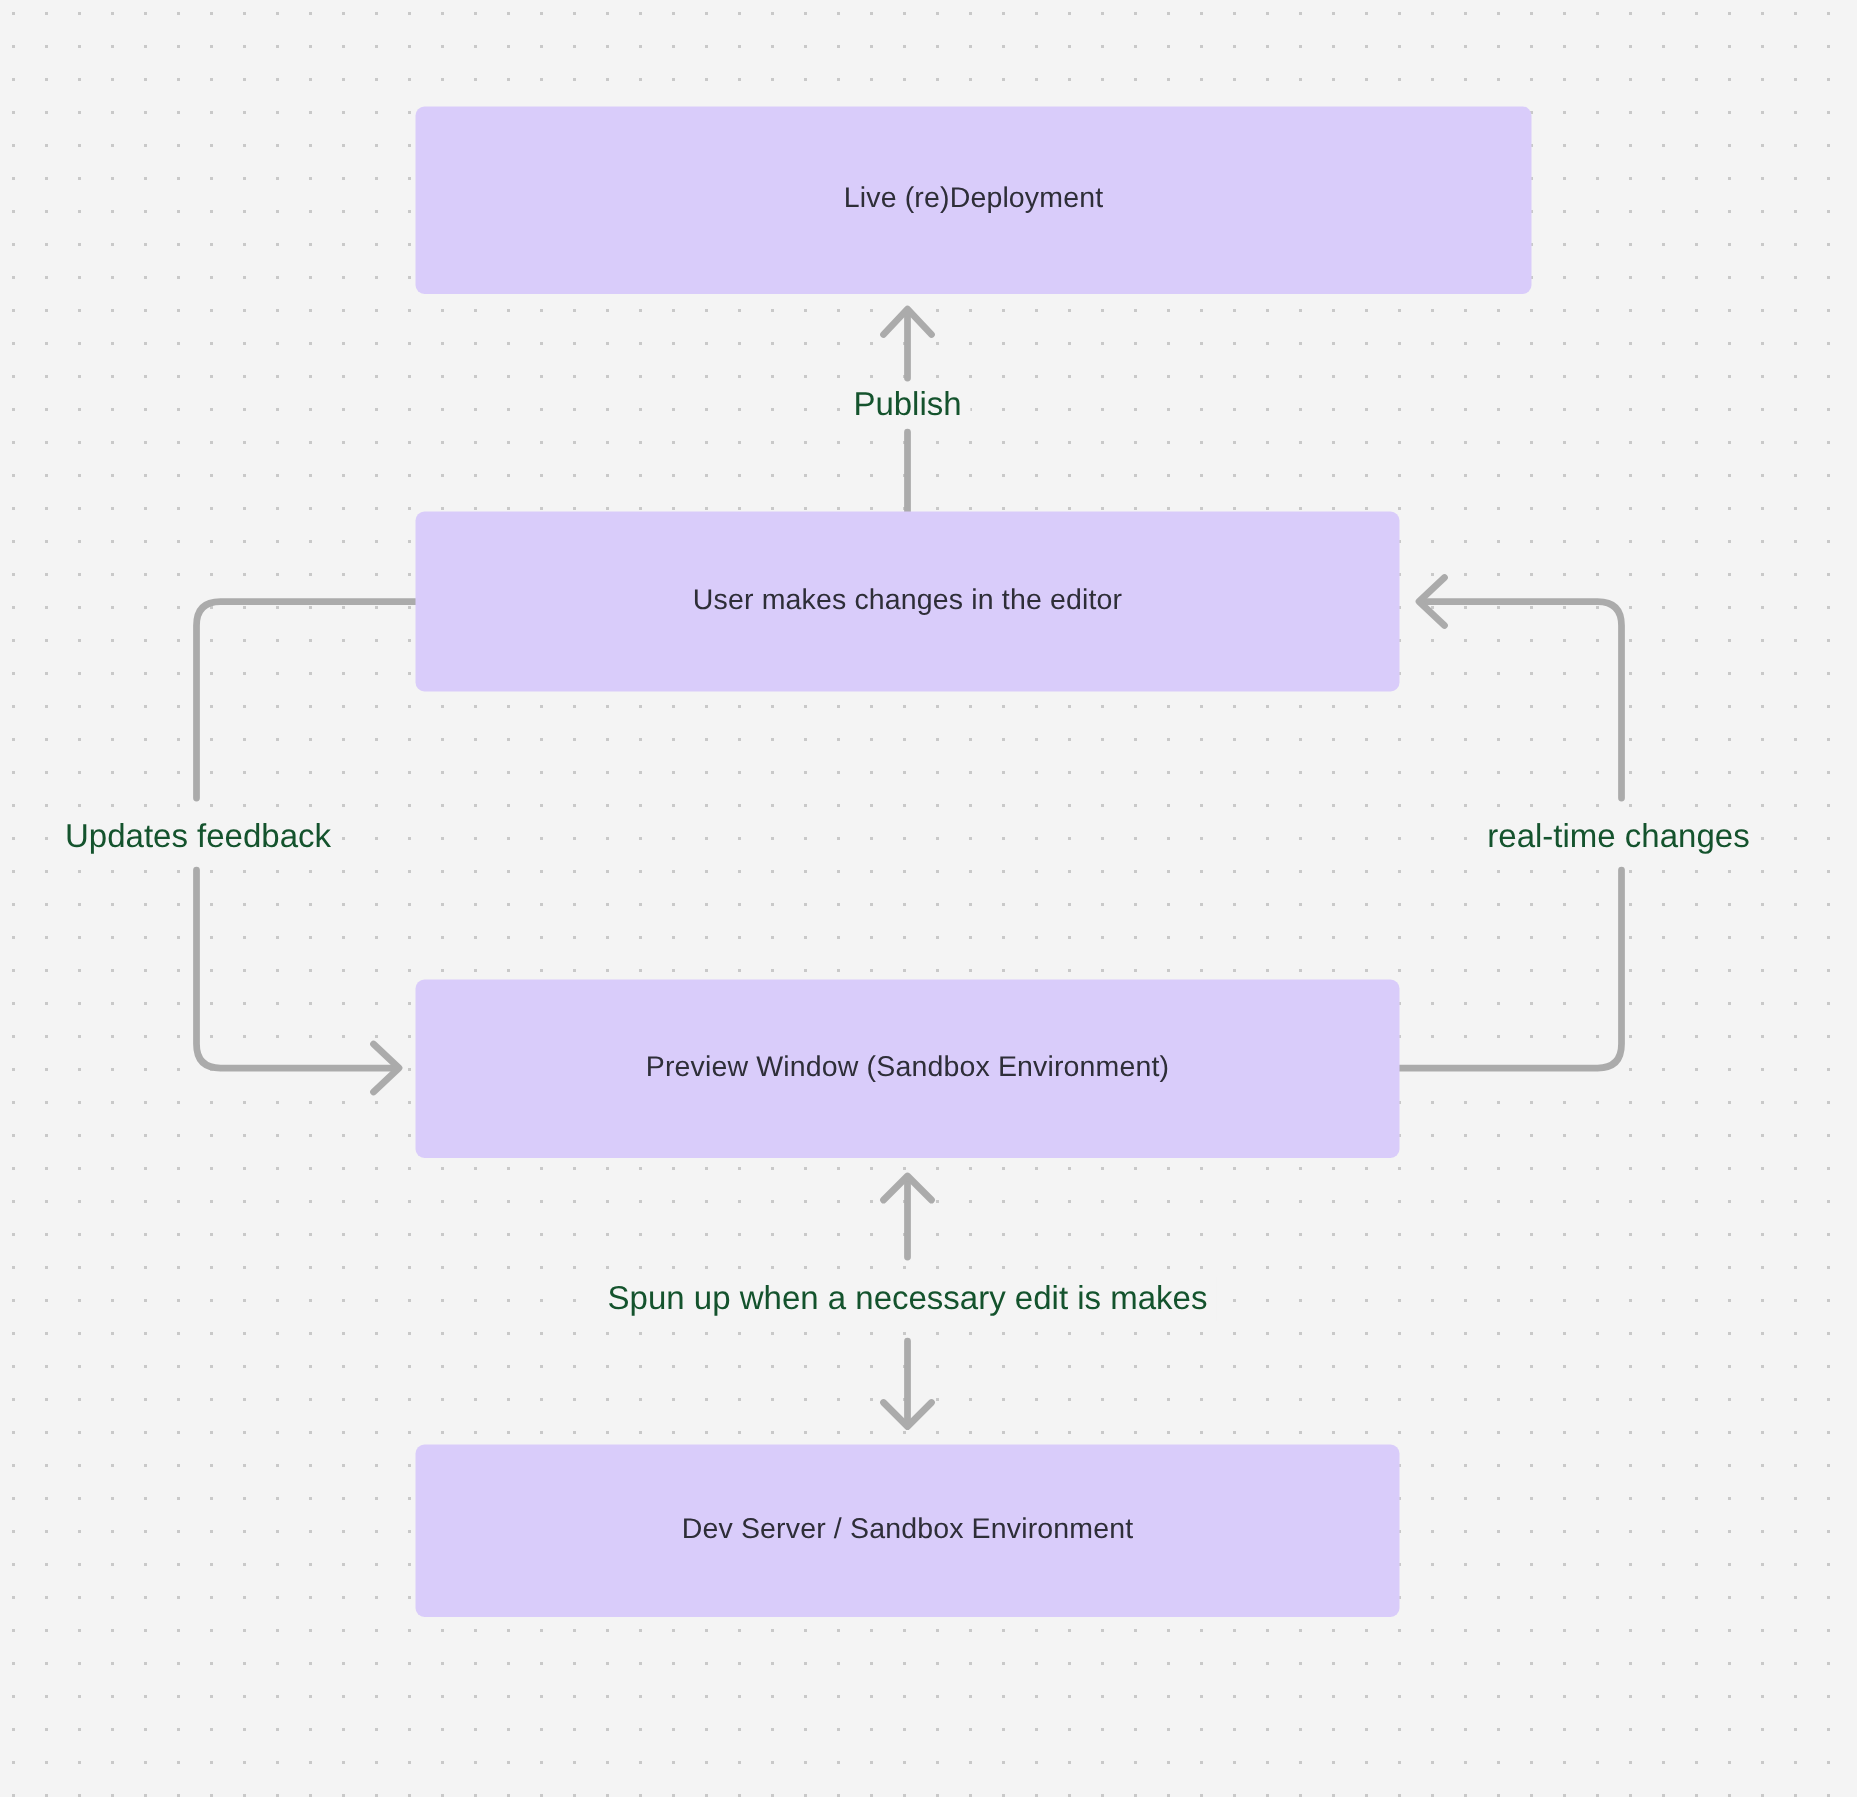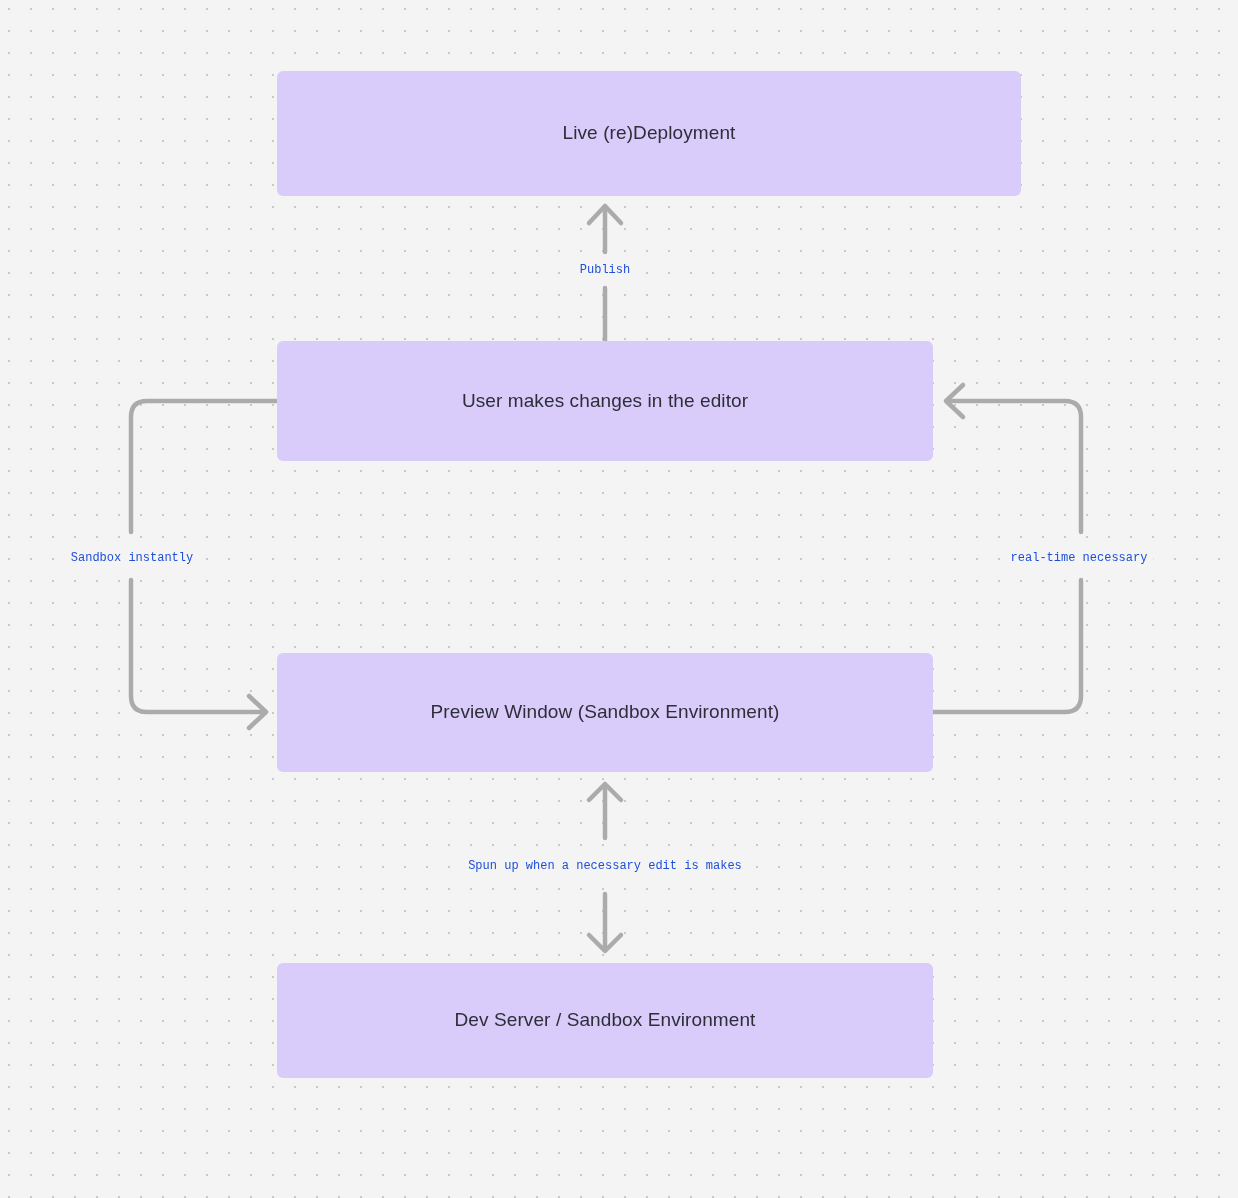--- a/index.html
+++ b/index.html
@@ -37,23 +37,23 @@
   .node-label {
     font-family: "Liberation Sans", sans-serif;
     font-size: 19px;
     color: #2e2e38;
     letter-spacing: 0.1px;
     white-space: nowrap;
     line-height: 1.2;
   }
   .edge-label {
     position: absolute;
-    font-family: Liberation Mono, monospace;
-    font-size: 12px;
-    color: #1d4ed8;
+    font-family: Liberation Sans, sans-serif;
+    font-size: 22px;
+    color: #14532d;
     white-space: nowrap;
     line-height: 1.2;
     background: #f4f4f4;
     padding: 2px 6px;
     transform: translate(-50%, -50%);
   }
 </style>
 </head>
 <body>
 
@@ -100,19 +100,19 @@
   <div class="node" style="left:277px; top:653px; width:656px; height:119px;">
     <span class="node-label">Preview Window (Sandbox Environment)</span>
   </div>
 
   <div class="node" style="left:277px; top:963px; width:656px; height:115px;text-align:center;">
     <span class="node-label">Dev Server / Sandbox Environment</span>
   </div>
 
   <div class="edge-label" style="left:605px; top:270px;">Publish</div>
 
-  <div class="edge-label" style="left:132px; top:558px;">Sandbox instantly</div>
+  <div class="edge-label" style="left:132px; top:558px;">Updates feedback</div>
 
-  <div class="edge-label" style="left:1079px; top:558px;">real-time necessary</div>
+  <div class="edge-label" style="left:1079px; top:558px;">real-time changes</div>
 
   <div class="edge-label" style="left:605px; top:866px;">Spun up when a necessary edit is makes</div>
 
 </div>
 
 </body></html>

